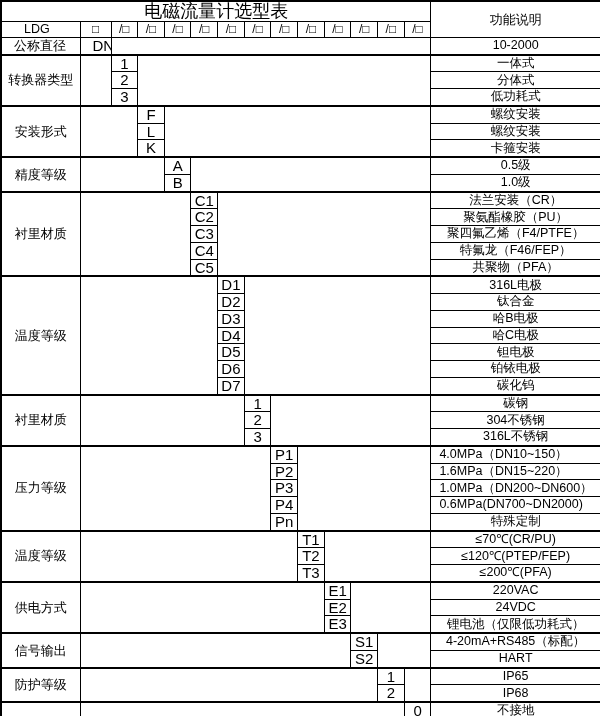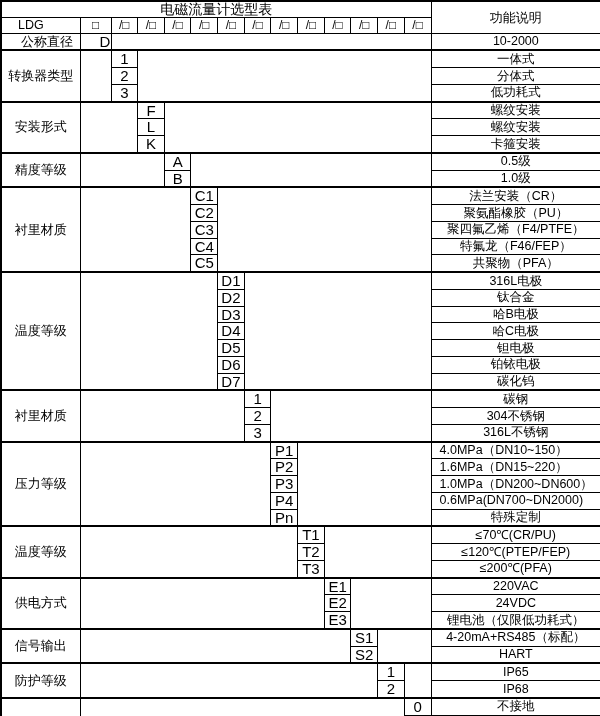--- a/index.html
+++ b/index.html
@@ -12,25 +12,25 @@
     border:2px solid #000;
   }
   td{
     border:1px solid #000;
     padding:0;margin:0;
     text-align:center;vertical-align:middle;
     font-size:12.5px;line-height:1.05;
     overflow:hidden;white-space:nowrap;
   }
   tr{height:16px;}
-  .title-cell{font-size:14px;}
+  .title-cell{font-size:18px;}
   .right-header{font-size:13px;border-radius:7px;}
   .lbl{font-size:13px;}
-  .left{text-align:left;padding-left:19px;}
-  .ldg{padding-left:16px;}
+  .left{text-align:left;padding-left:12px;}
+  .ldg{padding-left:22px;}
   .box-cell{font-size:12px;}
   .code{font-size:15px;}
   .desc-left{text-align:left;padding-left:8px;}
   .sec-top{border-top:2px solid #000;}
 </style>
 </head>
 <body>
 
 <table id="tbl">
   <colgroup>

